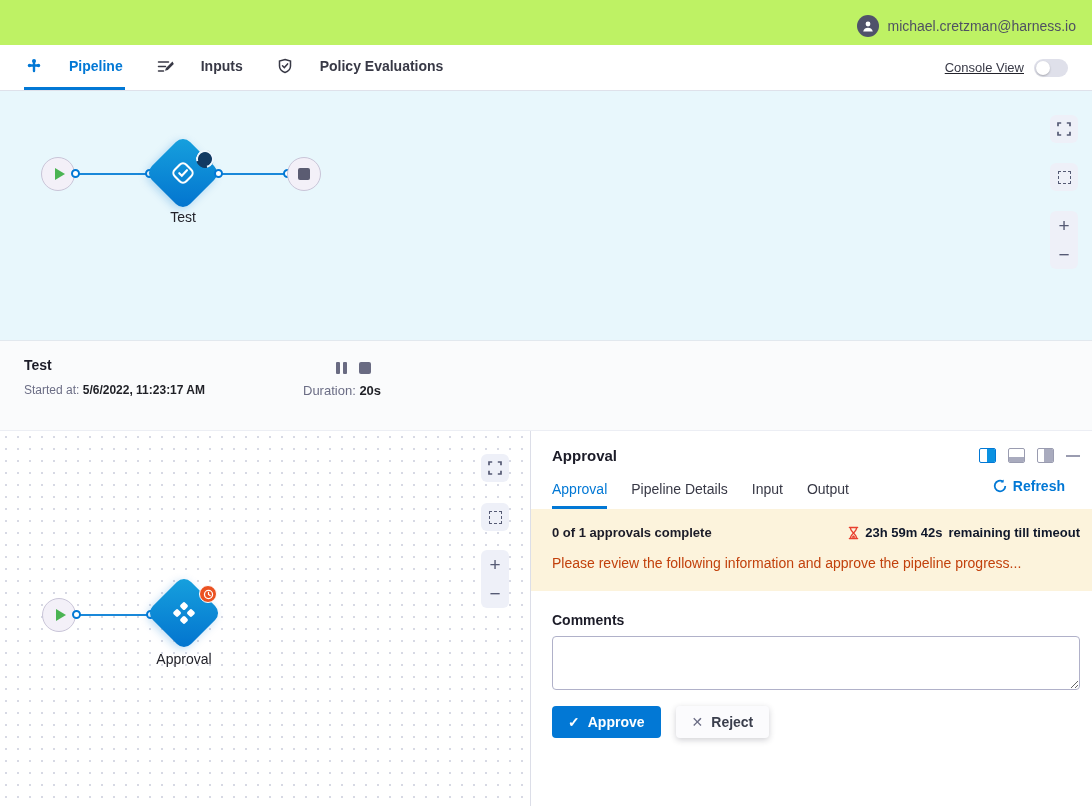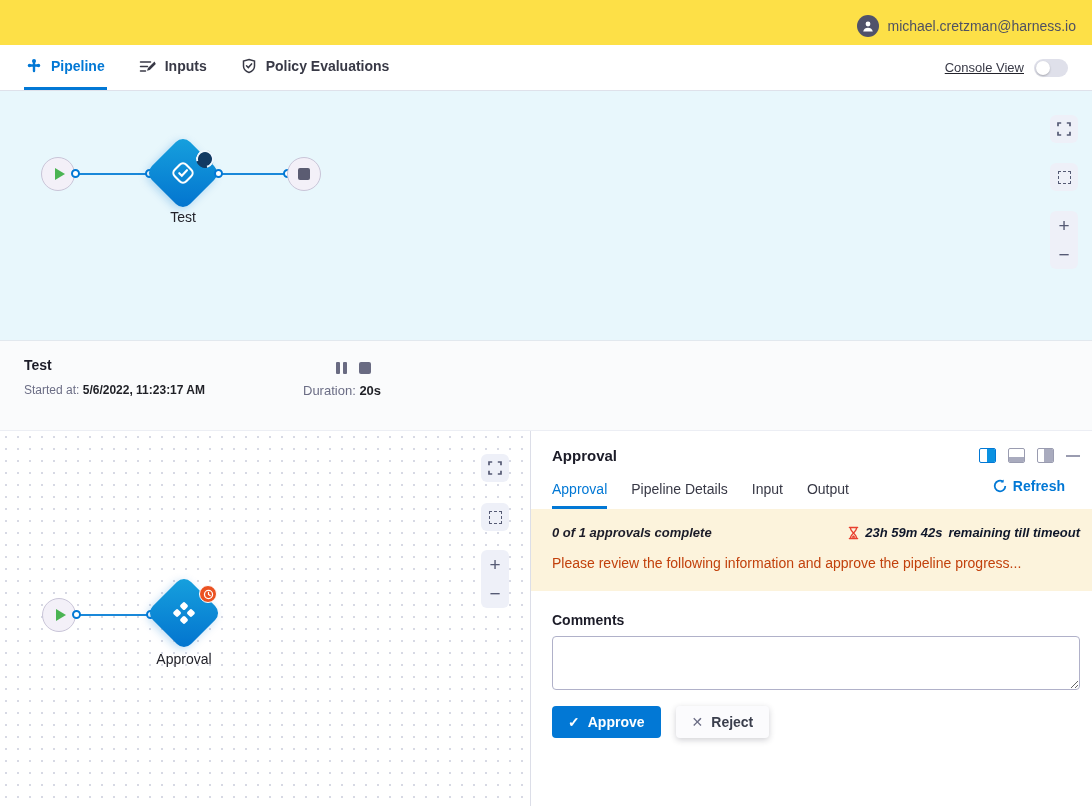--- a/index.html
+++ b/index.html
@@ -1,32 +1,32 @@
 <!DOCTYPE html>
 <html><head>
 <meta charset="utf-8">
 <style>
   * { margin:0; padding:0; box-sizing:border-box; }
   html,body { width:1092px; height:806px; }
   body { font-family:"Liberation Sans", sans-serif; color:#22222a; background:#fff; }
   .app { position:relative; width:1092px; height:806px; overflow:hidden; background:#fff; }
 
   
-  .topbar { position:absolute; top:0; left:0; right:0; height:52px; background:#fde047;
+  .topbar { position:absolute; top:0; left:0; right:0; height:52px; background:#bef264;
             border-bottom:1px solid #e6e7f0; display:flex; align-items:center;
             justify-content:flex-end; padding-right:16px; gap:8px; }
   .avatar { width:22px; height:22px; border-radius:50%; background:#50526a; display:flex;
             align-items:center; justify-content:center; }
   .email { font-size:14px; color:#4f5162; }
 
   
   .tabbar { position:absolute; top:45px; left:0; right:0; height:46px; background:#fff;
             border-bottom:1px solid #dfe1ea; display:flex; align-items:stretch;
             padding:0 24px; }
-  .tab { display:flex; align-items:center; gap:9px; padding:0 2px; margin-right:30px;
+  .tab { display:flex; align-items:center; gap:27px; padding:0 2px; margin-right:30px;
          font-size:14px; font-weight:600; color:#383946; border-bottom:3px solid transparent;
          cursor:pointer; }
   .tab.active { color:#0278d5; border-bottom-color:#0278d5; }
   .console { margin-left:auto; display:flex; align-items:center; gap:10px;text-decoration:underline; }
   .console-label { font-size:13px; color:#383946; }
   .toggle { width:34px; height:18px; border-radius:9px; background:#dfe0ea; position:relative;
             cursor:pointer; }
   .toggle .knob { position:absolute; left:2px; top:2px; width:14px; height:14px; border-radius:50%;
                   background:#fff; box-shadow:0 1px 2px rgba(0,0,0,.25); }
 
@@ -96,21 +96,21 @@
   .lyt.right::after { content:""; position:absolute; right:0; top:0; width:62%; height:100%; background:#a9abbe; }
   .min-dash { width:14px; height:2px; background:#9a9cb0; cursor:pointer; }
 
   .panel-tabs { display:flex; align-items:flex-end; gap:24px; padding:14px 27px 0 21px; }
   .ptab { font-size:14px; color:#383946; padding-bottom:9px; border-bottom:3px solid transparent; cursor:pointer; }
   .ptab.active { color:#0278d5; border-bottom-color:#0278d5; }
   .refresh { margin-left:auto; display:flex; align-items:center; gap:6px; color:#0278d5;
              font-size:14px; font-weight:600; cursor:pointer; padding-bottom:15px; }
 
   .banner { background:#fcf3dc; padding:16px 12px 20px 21px; }
-  .banner-row1 { display:flex; align-items:center;font-style:italic; }
+  .banner-row1 { display:flex; align-items:center; }
   .banner-progress { font-size:13px; font-weight:700; color:#1c1c28; }
   .banner-timeout { margin-left:auto; display:flex; align-items:center; gap:6px; font-size:13px; color:#0f172a; }
   .banner-timeout b { font-weight:700; }
   .banner-timeout .suffix { font-weight:600; }
   .banner-msg { margin-top:15px; font-size:14px; color:#c2410c; }
 
   .comments-wrap { padding:21px 12px 0 21px; }
   .comments-label { font-size:14px; font-weight:700; color:#1c1c28; }
   .comments-input { margin-top:8px; width:100%; height:54px; border:1px solid #b0b1c9; border-radius:4px;
                     resize:both; font-family:"Liberation Sans", sans-serif; font-size:13px; padding:6px 8px;

